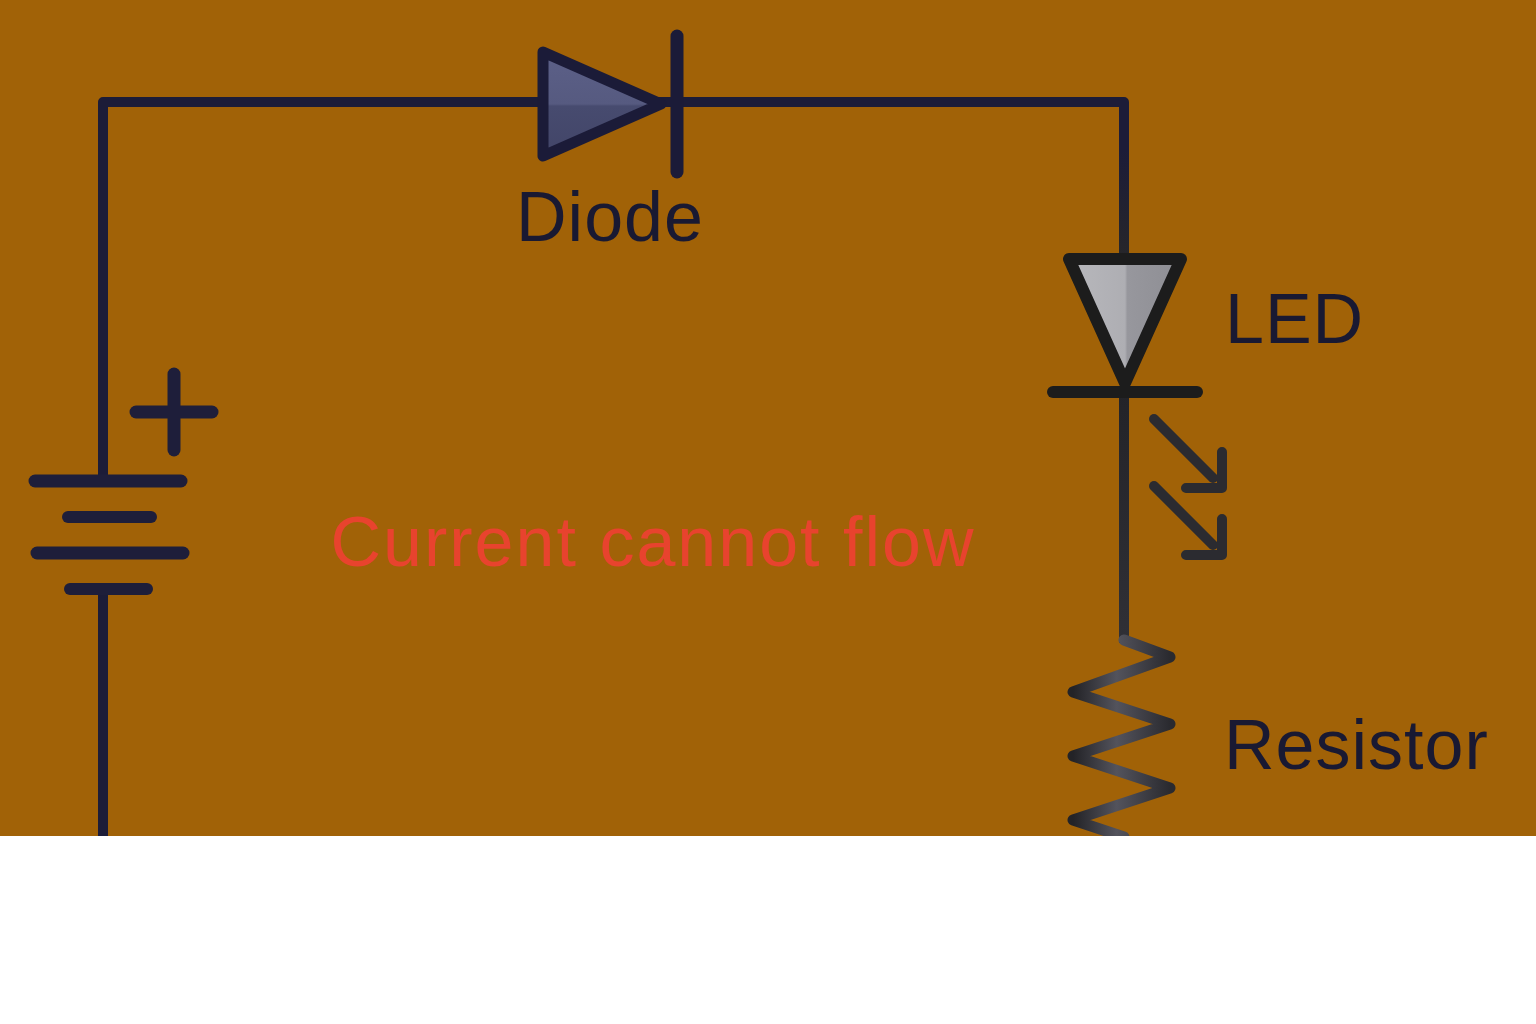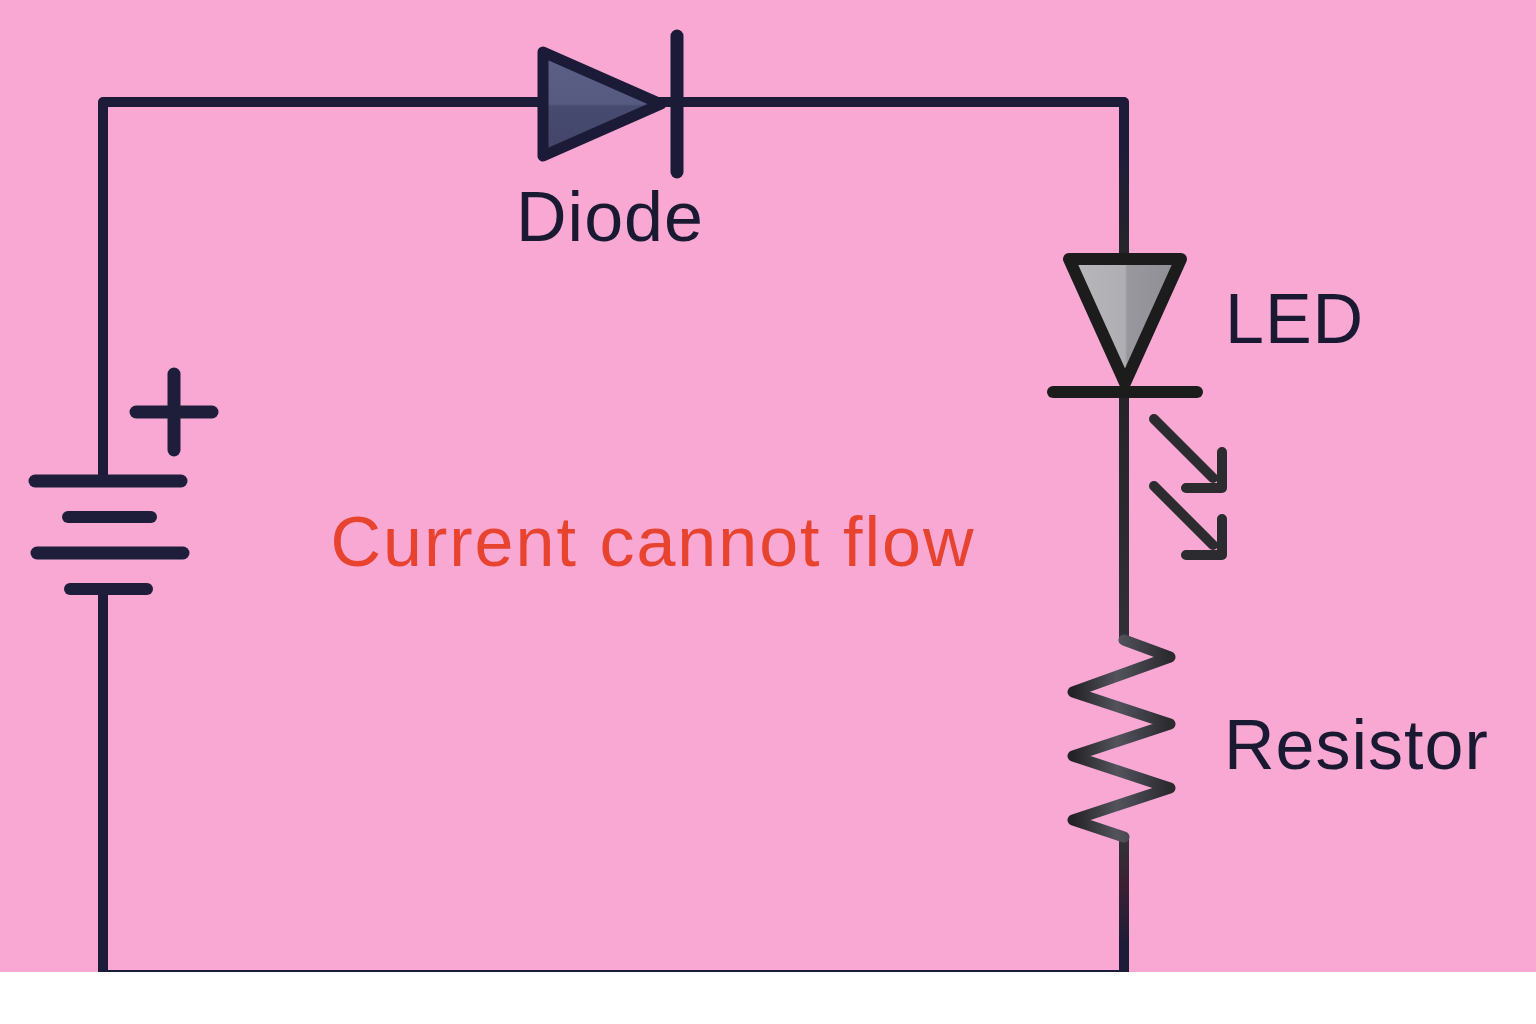--- a/index.html
+++ b/index.html
@@ -1,20 +1,20 @@
 <!DOCTYPE html>
 <html><head>
 <meta charset="utf-8">
 <style>
   html, body { margin: 0; padding: 0; background: #ffffff; }
   .canvas {
     position: relative;
     width: 1536px;
-    height: 972px;
-    background: #f9a8d4;
+    height: 836px;
+    background: #a16207;
     overflow: hidden;
     font-family: "Liberation Sans", sans-serif;
   }
   .canvas svg { position: absolute; inset: 0; display: block; }
   text {
     font-family: "Liberation Sans", sans-serif;
   }
   .component-label { font-size: 70px; letter-spacing: 1px; font-weight: 500; }
   .annotation-label { font-size: 70px; letter-spacing: 2px; font-weight: 500; }
 </style>

